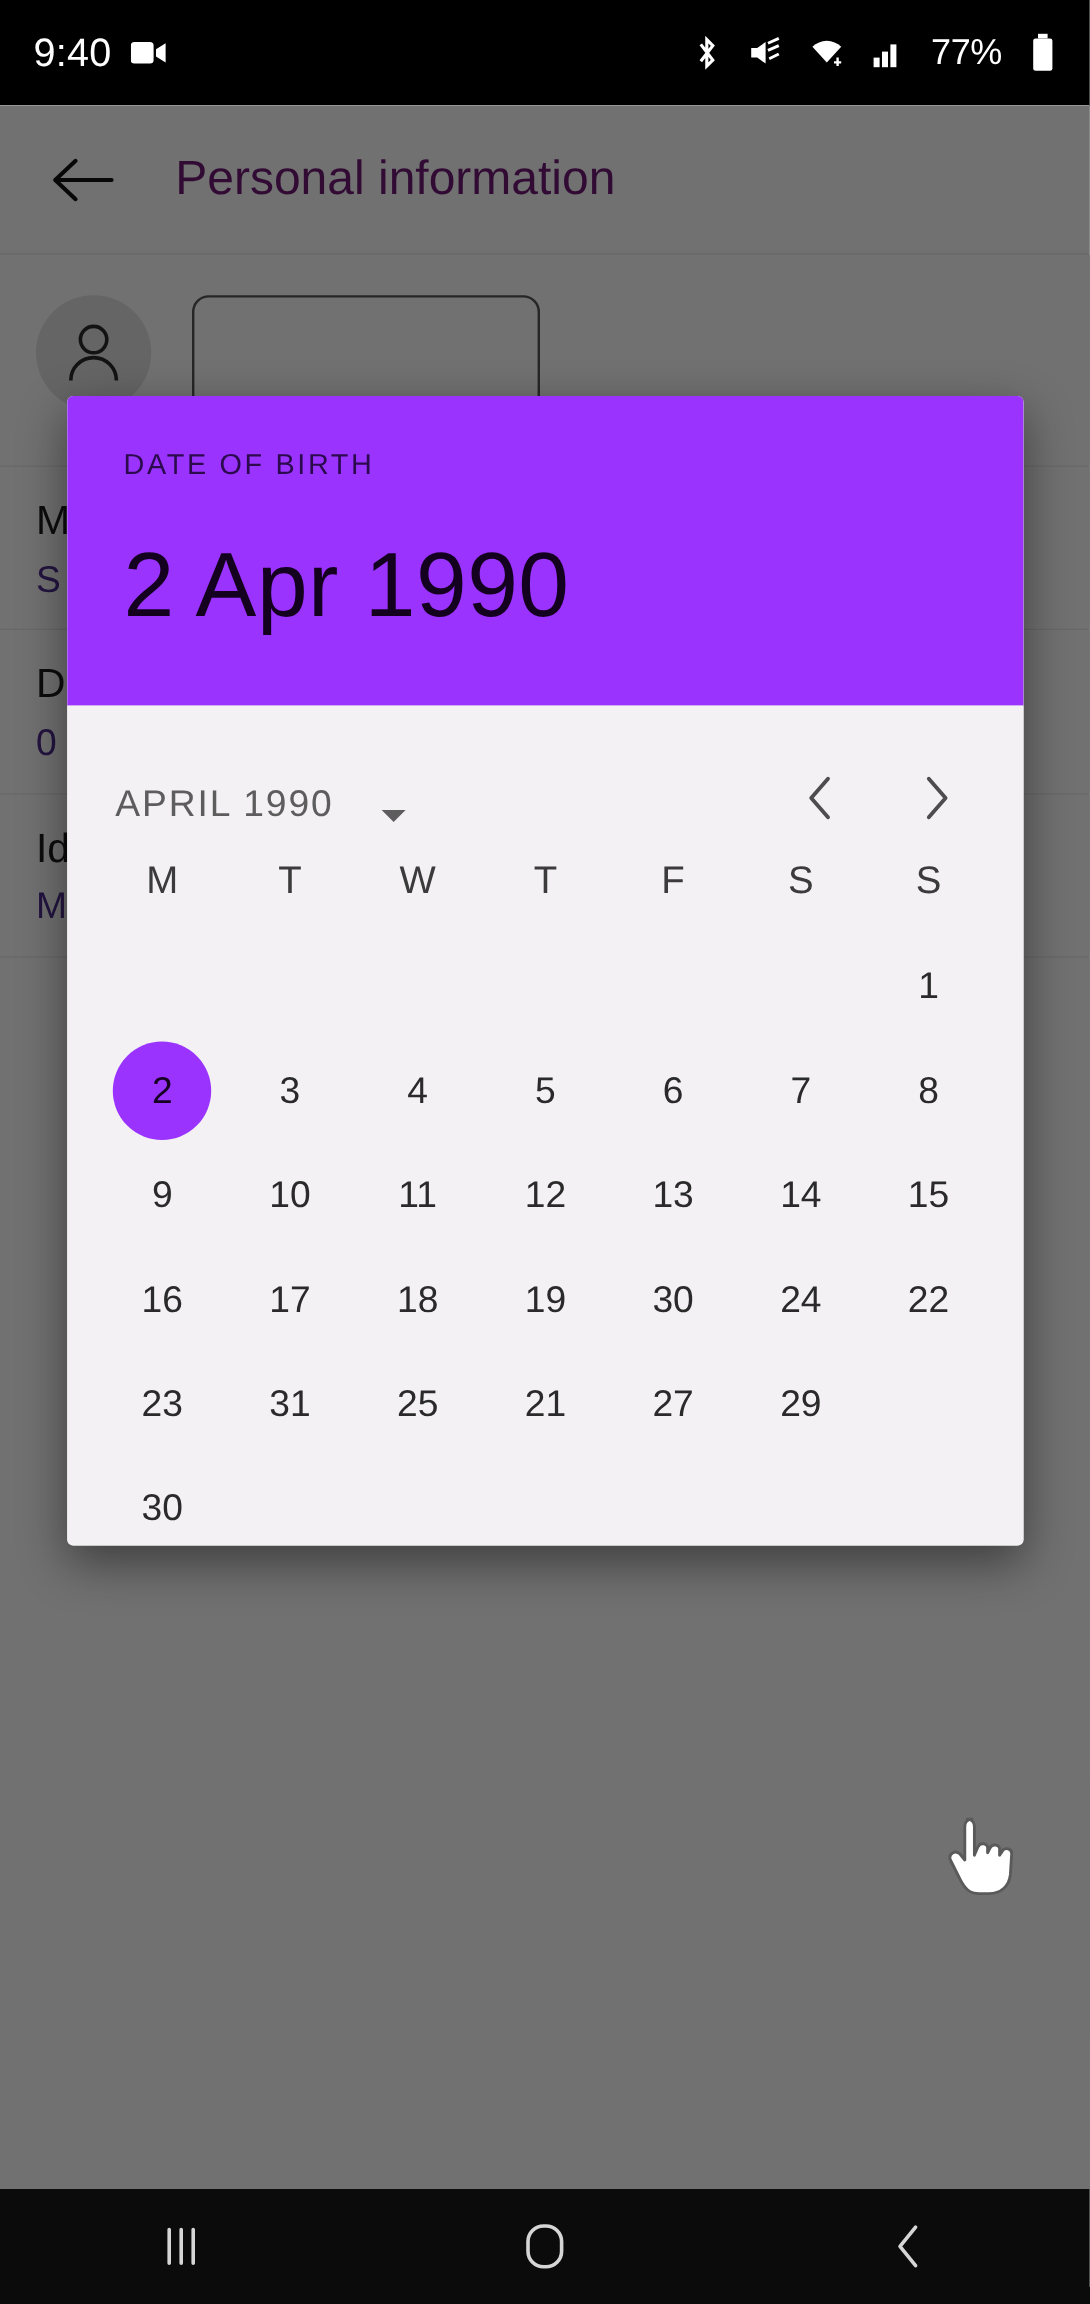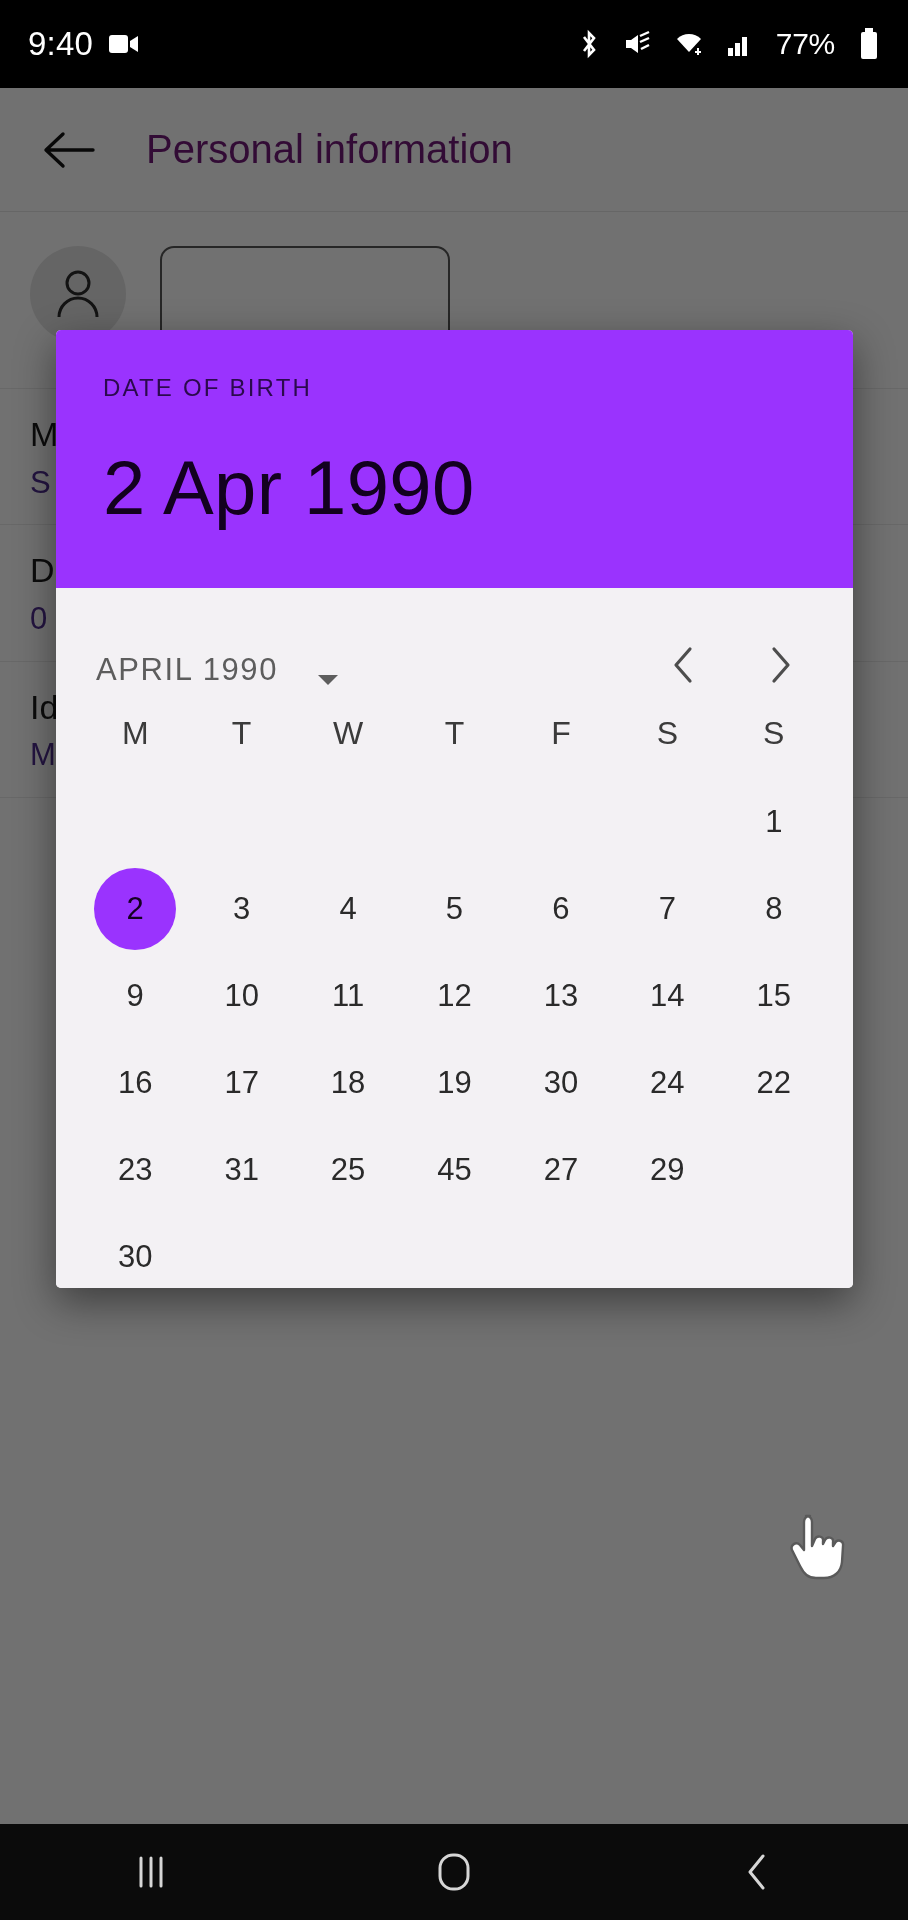--- a/index.html
+++ b/index.html
@@ -319,21 +319,21 @@
             <div class="day">18</div>
             <div class="day">19</div>
             <div class="day">30</div>
             <div class="day">24</div>
             <div class="day">22</div>
           </div>
           <div class="week-row">
             <div class="day">23</div>
             <div class="day">31</div>
             <div class="day">25</div>
-            <div class="day">45</div>
+            <div class="day">21</div>
             <div class="day">27</div>
             <div class="day">29</div>
           </div>
           <div class="week-row">
             <div class="day">30</div>
             <div class="day empty"></div>
             <div class="day empty"></div>
             <div class="day empty"></div>
             <div class="day empty"></div>
             <div class="day empty"></div>

